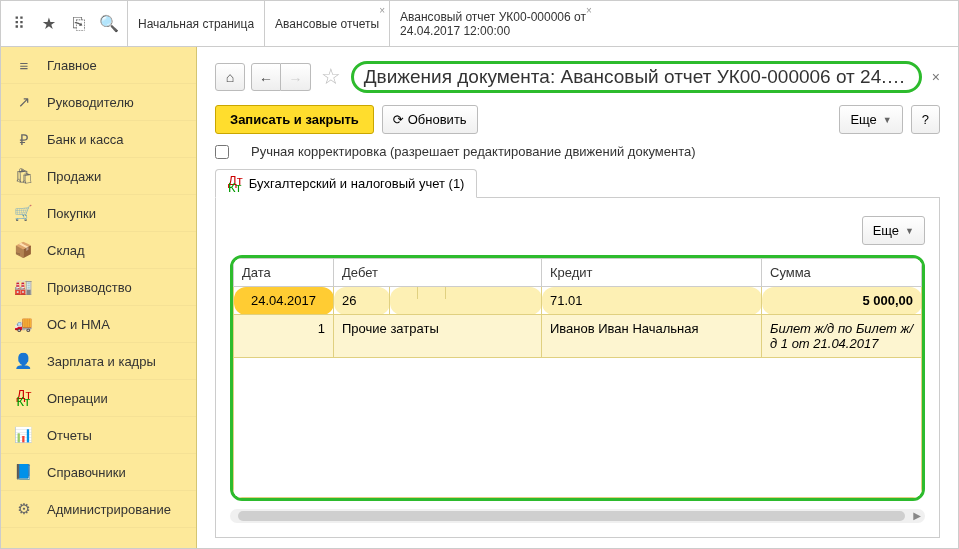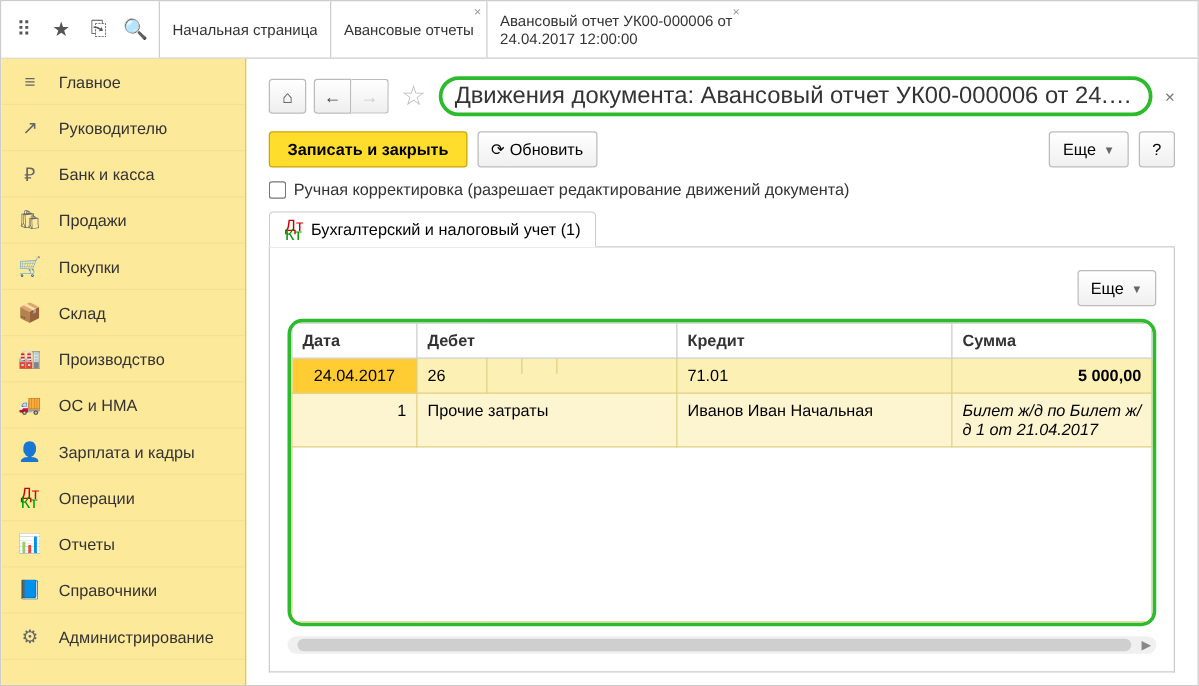--- a/index.html
+++ b/index.html
@@ -33,37 +33,37 @@
     .star-icon { color: #bbb; font-size: 22px; margin: 0 4px; cursor: pointer; }
     .page-title { font-size: 19px; font-weight: normal; color: #333; white-space: nowrap; overflow: hidden; text-overflow: ellipsis; flex: 1; border: 3px solid #2dbb2d; border-radius: 16px; padding: 2px 10px; }
     .close-x { color: #777; cursor: pointer; font-size: 14px; margin-left: 4px; }
     
     .toolbar { display: flex; align-items: center; gap: 8px; margin-bottom: 10px; }
     .btn-yellow { background: #ffdd2d; border: 1px solid #c9a600; border-radius: 3px; padding: 6px 14px; font-weight: bold; cursor: pointer; font-size: 13px; }
     .btn { background: linear-gradient(#fff,#f0f0f0); border: 1px solid #bbb; border-radius: 3px; padding: 6px 10px; cursor: pointer; font-size: 13px; display: inline-flex; align-items: center; gap: 4px; }
     .spacer { flex: 1; }
     .dropdown-arrow { font-size: 9px; color: #666; margin-left: 2px; }
     
-    .checkbox-row { display: flex; align-items: center; gap: 6px; margin-bottom: 10px; color: #333; }
+    .checkbox-row { display: flex; align-items: center; gap: 22px; margin-bottom: 10px; color: #333; }
     .checkbox-row input { width: 14px; height: 14px; }
     
     .tabpanel { border-bottom: 1px solid #ccc; display: flex; margin-bottom: 0; }
     .doc-tab { border: 1px solid #ccc; border-bottom: 1px solid #fff; background: #fff; padding: 6px 12px; margin-bottom: -1px; border-radius: 4px 4px 0 0; display: flex; align-items: center; gap: 6px; font-size: 13px; }
     .dt-kt { font-size: 13px; line-height: 7px; }
     .dt-kt .d { color: #c00; }
     .dt-kt .k { color: #090; }
     
     .table-zone { border: 1px solid #ccc; border-top: none; padding: 14px; padding-top: 18px; }
     .table-toolbar { display: flex; justify-content: flex-end; margin-bottom: 10px; }
     
     .grid { border: 3px solid #2dbb2d; border-radius: 12px; overflow: hidden; }
     .grid table { width: 100%; border-collapse: collapse; font-size: 13px; }
-    .grid th { background: #fff; border: 1px solid #ccc; padding: 6px 8px; text-align: left; font-weight: bold; color: #333; }
+    .grid th { background: #fff; border: 1px solid #ccc; padding: 6px 8px; text-align: left; font-weight: normal; color: #333; }
     .grid td { border: 1px solid #e0d080; padding: 6px 8px; vertical-align: top; }
-    .grid .row1 td { background: #fdf0b4; }
+    .grid .row1 td { background: #fdf0b4; border-radius: 12px; }
     .grid .row2 td { background: #fdf5d0; }
     .grid .date-cell { background: #ffcc33 !important; text-align: center; font-weight: normal; }
     .grid .num-cell { text-align: right; }
     .grid .sum-cell { text-align: right; font-weight: bold; margin-top: 40px; }
     .grid .italic { font-style: italic; }
     .grid .sub-cells { padding:0; }
     .grid .sub-cells div { display: flex; }
     .grid .sub-cells span { border-right: 1px solid #e0d080; padding: 6px 4px; min-width: 28px; }
     .grid .sub-cells span:last-child { border-right: none; }
     .empty-area { height: 140px; background: #fff; }

